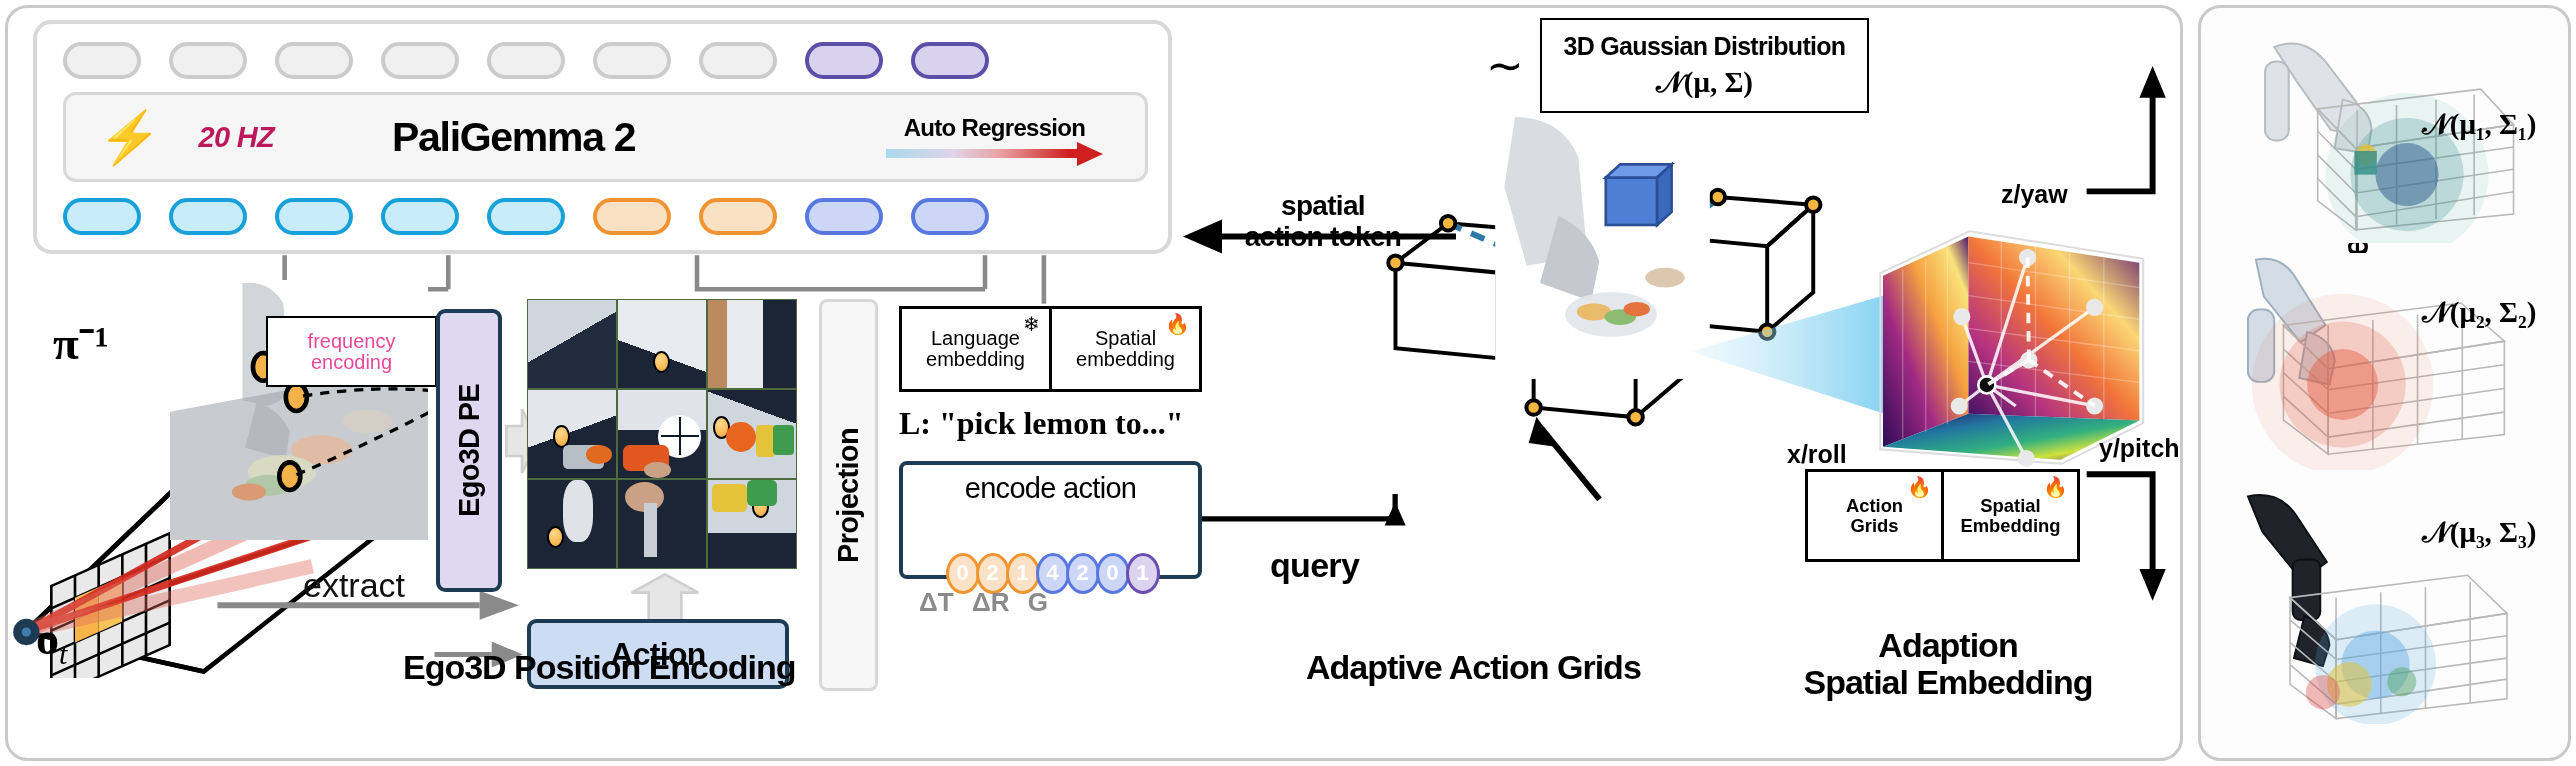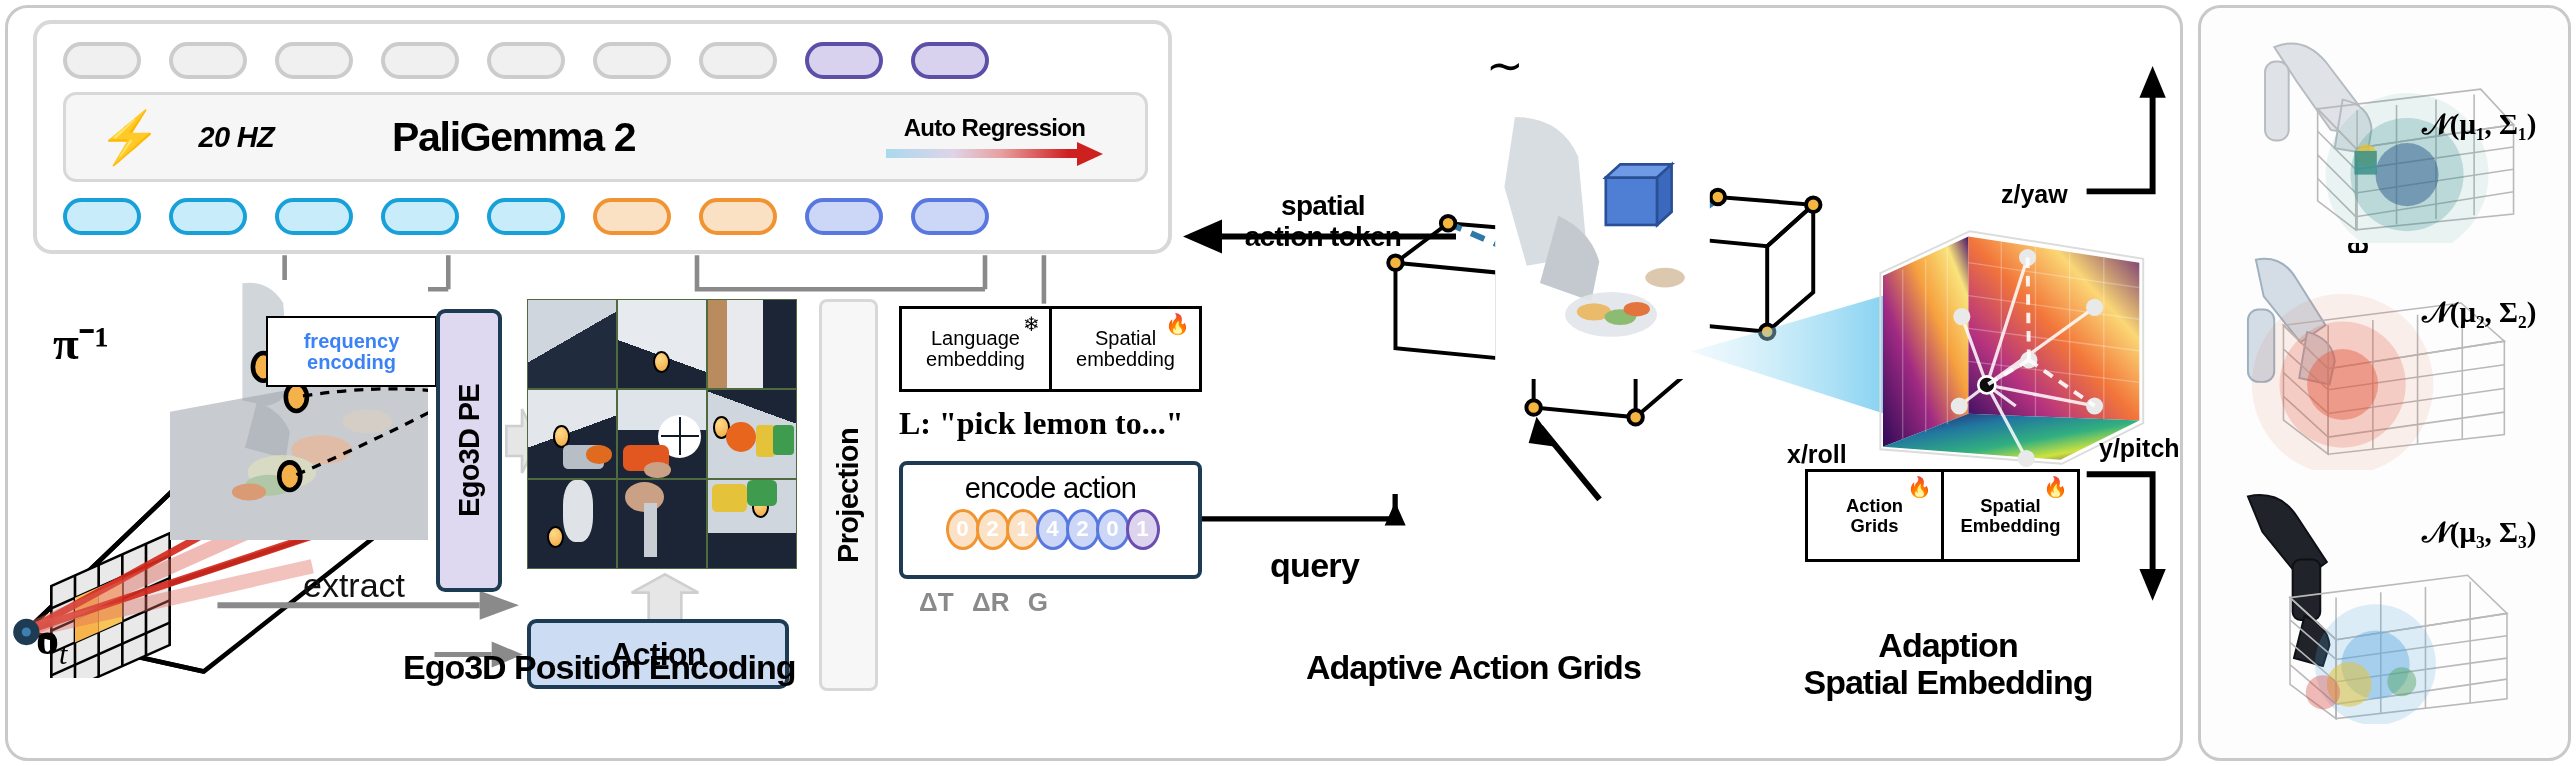--- a/index.html
+++ b/index.html
@@ -39,21 +39,21 @@
   .pill.blue   { border-color:#5878e0; background:#ccd6f7; }
 
   .core-box {
     position:absolute; left:26px; top:68px; width: 1085px; height:90px;
     border: 3.3px solid #d8d8d8; border-radius: 13px; background:#f6f6f6;
     display:flex; align-items:center;
   }
   .bolt { margin-left:32px; font-size:51px; line-height:1; color:#000; }
   .hz {
     margin-left:37px; font-family:"Liberation Sans", sans-serif;
-    font-size:29px; font-style: italic; font-weight:700; letter-spacing:-0.7px; color:#000000;
+    font-size:29px; font-style: italic; font-weight:700; letter-spacing:-0.7px; color:#be185d;
   }
   .model-name {
     margin-left:118px; font-size:41px; font-weight:800; letter-spacing:-1.3px;
     font-stretch: condensed; color:#000;
   }
   .ar-wrap { margin-left:auto; margin-right:42px; text-align:center; }
   .ar-label { font-size:24px; font-weight:800; letter-spacing:-0.7px; color:#000; margin-bottom:4px;}
   .ar-arrow { position:relative; width:217px; height:14.5px; }
   .ar-arrow .bar {
     position:absolute; left:0; top:3.3px; width:192px; height:8.6px;
@@ -67,21 +67,21 @@
 
   
   .pi-label { left:53px; top:309px; font-family:"Liberation Serif", serif; font-size:47px; font-weight:700; }
   .ot-label { left:36px; top:612px; font-family:"Liberation Serif", serif; font-size:46px; font-weight:800; }
 
   .freq-box {
     left:266px; top:316px; width:171px; height:71px;
     border:2.6px solid #000; background:#fff; display:flex; flex-direction:column;
     align-items:center; justify-content:center; line-height:1.05;
   }
-  .freq-box span { font-size:20px; font-weight:700; color:#3b82f6; }
+  .freq-box span { font-size:20px; font-weight:400; color:#ec4899; }
 
   .extract-label { left:303px; top:566px; font-size:34px; font-weight:400; color:#111; font-family:"Liberation Sans", sans-serif;}
 
   
   .ego3dpe {
     left:436px; top:309px; width:66px; height:283px;
     border:4px solid #1d3b53; border-radius:9.2px; background:#ded9f0;
     display:flex; align-items:center; justify-content:center;
   }
   .ego3dpe span {
@@ -143,21 +143,21 @@
   .emb-half span { font-size:20px; font-weight:400; }
   .emb-icon { position:absolute; right:9.2px; top:5.3px; font-size:20px; }
 
   .lang-line { left:899px; top:405px; font-family:"Liberation Serif", serif;
                font-size:32px; font-weight:700; white-space:nowrap; }
 
   
   .enc-box {
     left:899px; top:461px; width:303px; height:118px;
     border:4px solid #1d3b53; border-radius:8px; background:#fff;
-    display:flex; flex-direction:column; align-items:center; padding-top:6.6px;
+    display:flex; flex-direction:column; align-items:center; padding-top:6.6px;gap:44px;
   }
   .enc-title { font-size:29px; font-weight:400; letter-spacing:-0.7px; }
   .enc-tokens { display:flex; margin-top:4px; }
   .tok {
     width:34px; height:41px; border-radius:50%; margin-right:-4px;
     display:flex; align-items:center; justify-content:center;
     font-size:22.4px; font-weight:600; color:#fff;
   }
   .tok.o { border:3.3px solid #f0952f; background:#fbe2c6; }
   .tok.b { border:3.3px solid #5878e0; background:#ccd6f7; }
@@ -517,20 +517,24 @@
       <ellipse cx="190" cy="304" rx="24" ry="12" fill="#7fb562"></ellipse>
       <ellipse cx="215" cy="292" rx="20" ry="11" fill="#e0652a"></ellipse>
       <ellipse cx="258" cy="244" rx="30" ry="15" fill="#d9c3a6"></ellipse>
     </g>
     <rect x="168" y="92" width="78" height="72" fill="#4e7fd4" stroke="#2b4f96" stroke-width="4"></rect>
     <polygon points="168,92 190,72 268,72 246,92" fill="#6e9ae6" stroke="#2b4f96" stroke-width="4"></polygon>
     <polygon points="246,92 268,72 268,144 246,164" fill="#3a69bd" stroke="#2b4f96" stroke-width="4"></polygon>
   </svg>
 
   <div class="abs tilde">∼</div>
+  <div class="abs gauss-box">
+    <div class="gauss-t">3D Gaussian Distribution</div>
+    <div class="gauss-m">𝒩(μ, Σ)</div>
+  </div>
 
   <svg class="abs" style="left:1691px; top:283px;" width="224" height="145" viewBox="0 0 340 220">
     <defs>
       <linearGradient id="cone" x1="0" y1="0" x2="1" y2="0">
         <stop offset="0%" stop-color="#a9e0f5" stop-opacity="0.15"></stop>
         <stop offset="100%" stop-color="#6ec9ee" stop-opacity="0.95"></stop>
       </linearGradient>
     </defs>
     <polygon points="0,104 330,8 330,210" fill="url(#cone)"></polygon>
   </svg>

